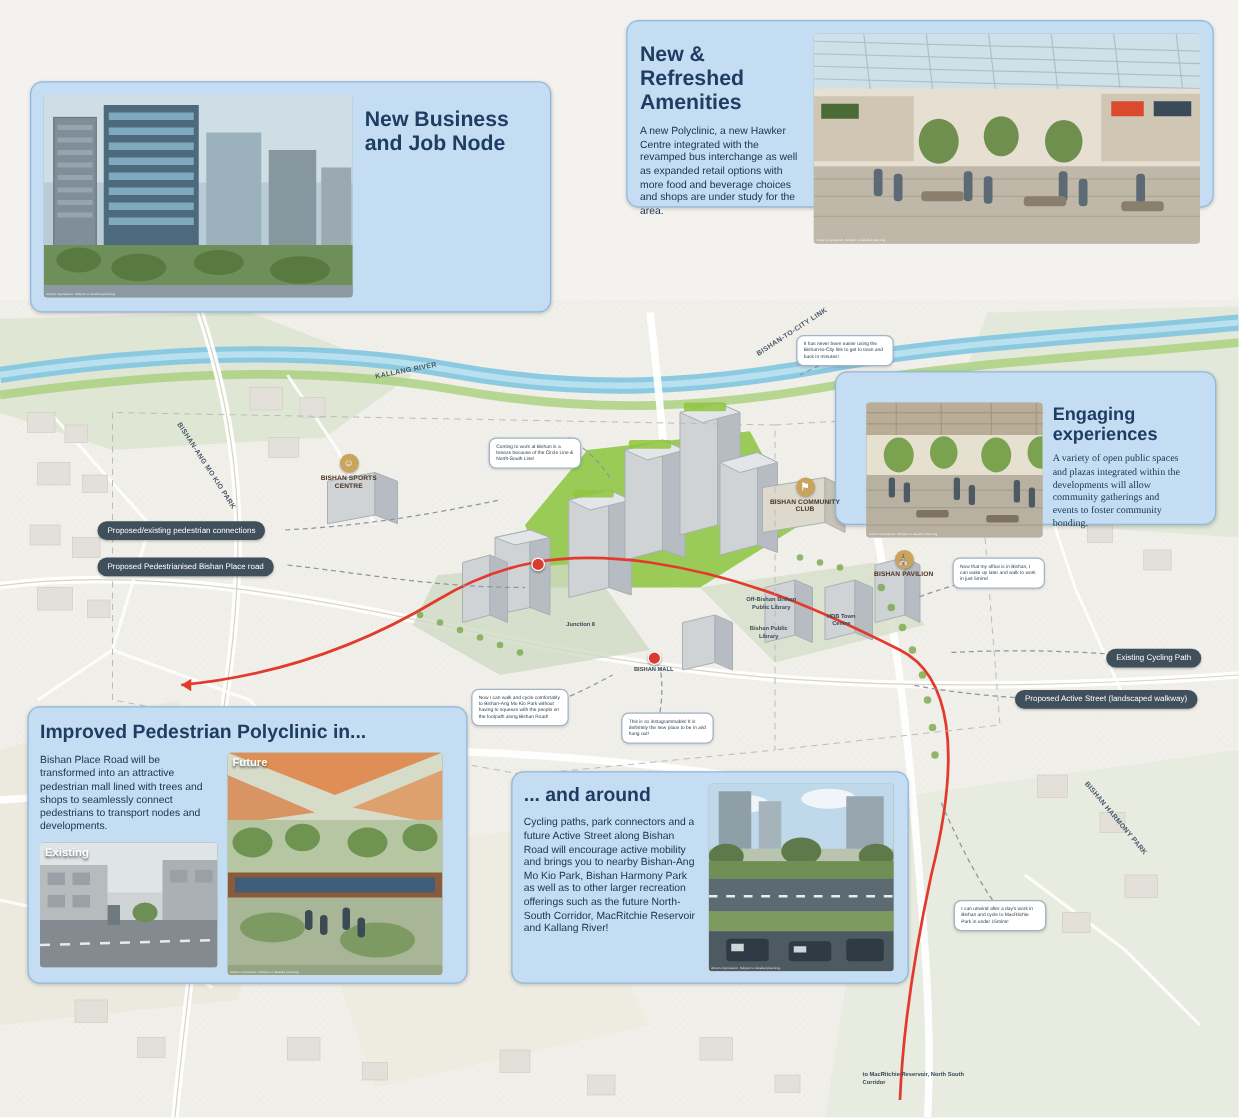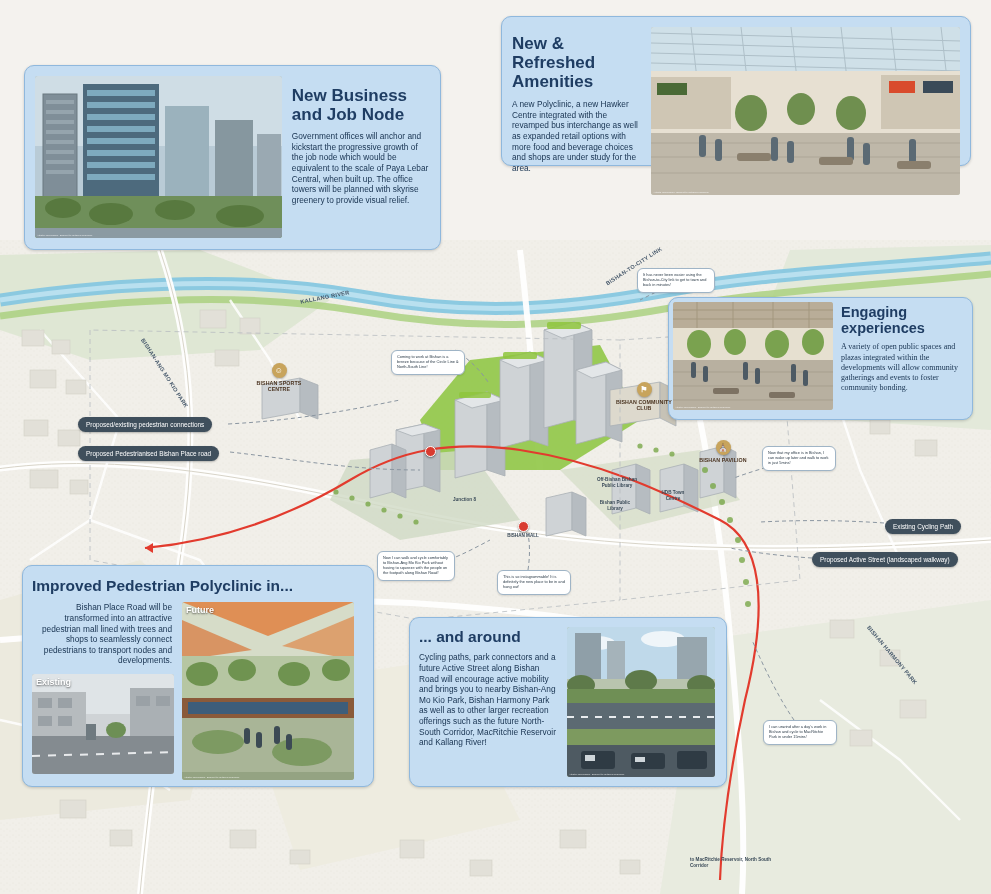--- a/index.html
+++ b/index.html
@@ -87,35 +87,35 @@
     display: flex;
     gap: 10px;
   }
   #card-amenities .txt { width: 130px; }
   #card-amenities .photo { width: 310px; height: 168px; }
   #card-amenities .card-title { font-size: 17px; margin: 7px 0 8px; }
   #card-amenities .card-body { font-size: 8.3px; }
 
   #card-engaging {
     left: 668px; top: 297px; width: 305px; height: 123px;
-    padding: 4px;
+    padding: 24px;
     display: flex;
     gap: 8px;
   }
   #card-engaging .photo { width: 160px; height: 108px; }
   #card-engaging .txt { width: 120px; }
   #card-engaging .card-title { font-size: 14.5px; margin: 2px 0 6px; }
   #card-engaging .card-body { font-size: 8px; font-family: Liberation Serif, serif; }
 
   #card-pedestrian {
     left: 22px; top: 565px; width: 352px; height: 222px;
     padding: 9px;
   }
   #card-pedestrian .card-title { font-size: 15.5px; margin: 2px 0 8px; }
-  #card-pedestrian .lower { display: flex; gap: 8px; text-align: right; }
+  #card-pedestrian .lower { display: flex; gap: 8px; }
   #card-pedestrian .card-body { font-size: 8.3px; width: 140px; }
   #card-pedestrian .ph-existing { width: 142px; height: 100px; margin-top: 8px; }
   #card-pedestrian .ph-future { width: 172px; height: 178px; }
 
   #card-around {
     left: 409px; top: 617px; width: 318px; height: 170px;
     padding: 9px;
     display: flex;
     gap: 8px;
   }
@@ -446,21 +446,20 @@
           <ellipse cx="76" cy="138" rx="22" ry="11"></ellipse>
         <ellipse cx="140" cy="134" rx="20" ry="10"></ellipse>
           <ellipse cx="205" cy="140" rx="24" ry="11"></ellipse>
       </g>
       <rect x="0" y="152" width="250" height="10" fill="#8b9aa2"></rect>
     </svg>
     <span class="photo-credit">Artist's impression. Subject to detailed planning.</span>
   </div>
   <div class="txt">
     <div class="card-title">New Business and Job Node</div>
-    <div class="card-body">Government offices will anchor and kickstart the progressive growth of the job node which would be equivalent to the scale of Paya Lebar Central, when built up. The office towers will be planned with skyrise greenery to provide visual relief.</div>
   </div>
 </div>
 
 <div class="card" id="card-amenities">
   <div class="txt">
     <div class="card-title">New &amp; Refreshed Amenities</div>
     <div class="card-body">A new Polyclinic, a new Hawker Centre integrated with the revamped bus interchange as well as expanded retail options with more food and beverage choices and shops are under study for the area.</div>
   </div>
   <div class="photo">
     <svg viewBox="0 0 310 168" preserveAspectRatio="none" width="310" height="168">

